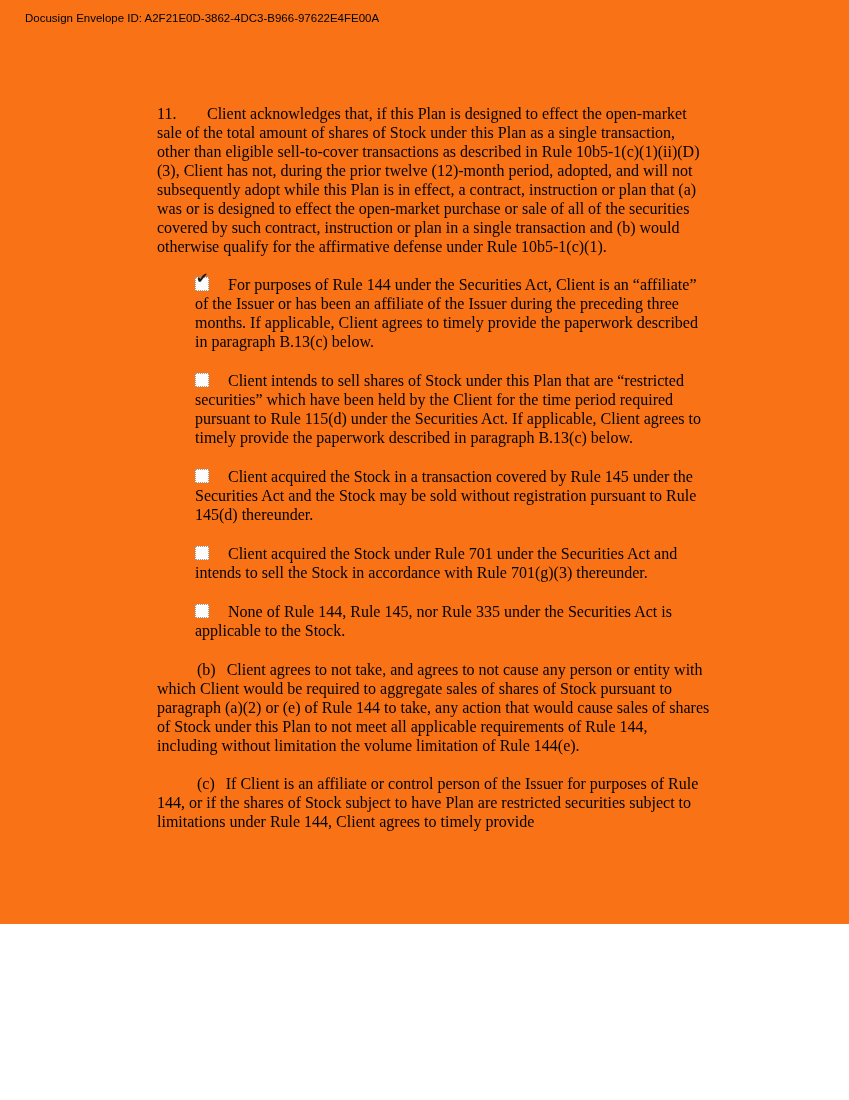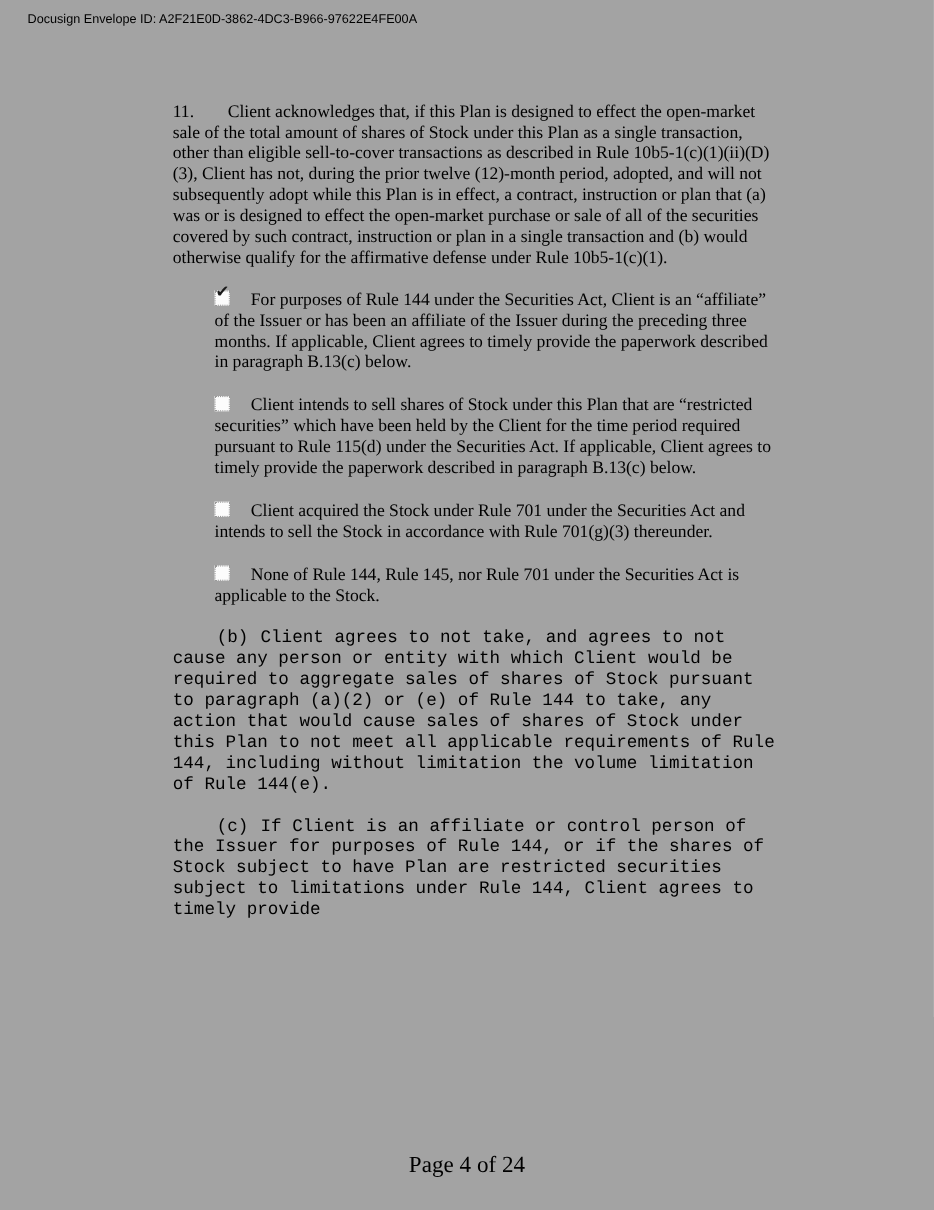--- a/index.html
+++ b/index.html
@@ -3,22 +3,22 @@
 <meta charset="utf-8">
 <style>
   html, body {
     margin: 0;
     padding: 0;
     background: #ffffff;
   }
   #page {
     position: relative;
     width: 849px;
-    height: 1100px;
-    background: #a3a3a3;
+    height: 924px;
+    background: #f97316;
     overflow: hidden;
     font-family: "Liberation Serif", serif;
     color: #000000;
   }
   #envelope-header {
     position: absolute;
     left: 25px;
     top: 12px;
     font-family: "Liberation Sans", sans-serif;
     font-size: 11.5px;
@@ -28,33 +28,32 @@
   #doc-body {
     position: absolute;
     left: 157px;
     top: 88px;
     width: 554px;
     font-size: 16px;
     line-height: 19px;
     text-align: left;
   }
   .para {
-    margin: 4px 0 19px 0;
+    margin: 16px 0 19px 0;
   }
   .tab-num {
     display: inline-block;
     width: 50px;
   }
   .tab-sub {
     display: inline-block;
     width: 56px;
   }
   .para.lettered {
     text-indent: 40px;
-    font-family: Liberation Mono, monospace;
   }
   .para.lettered .sub-label {
     margin-right: 11px;
   }
   .cb-item {
     margin: 0 0 20px 38px;
     width: 514px;
   }
   .checkbox {
     display: inline-block;
@@ -88,20 +87,21 @@
 </head>
 <body>
 
 <div id="page">
   <div id="envelope-header">Docusign Envelope ID: A2F21E0D-3862-4DC3-B966-97622E4FE00A</div>
 
   <div id="doc-body">
       <div class="para"><span class="tab-num">11.</span><span class="ptext">Client acknowledges that, if this Plan is designed to effect the open-market sale of the total amount of shares of Stock under this Plan as a single transaction, other than eligible sell-to-cover transactions as described in Rule 10b5-1(c)(1)(ii)(D)(3), Client has not, during the prior twelve (12)-month period, adopted, and will not subsequently adopt while this Plan is in effect, a contract, instruction or plan that (a) was or is designed to effect the open-market purchase or sale of all of the securities covered by such contract, instruction or plan in a single transaction and (b) would otherwise qualify for the affirmative defense under Rule 10b5-1(c)(1).</span></div>
       <div class="cb-item"><span class="checkbox"><span class="check-glyph">✔</span></span><span class="ptext">For purposes of Rule 144 under the Securities Act, Client is an “affiliate” of the Issuer or has been an affiliate of the Issuer during the preceding three months. If applicable, Client agrees to timely provide the paperwork described in paragraph B.13(c) below.</span></div>
       <div class="cb-item"><span class="checkbox"></span><span class="ptext">Client intends to sell shares of Stock under this Plan that are “restricted securities” which have been held by the Client for the time period required pursuant to Rule 115(d) under the Securities Act. If applicable, Client agrees to timely provide the paperwork described in paragraph B.13(c) below.</span></div>
+      <div class="cb-item"><span class="checkbox"></span><span class="ptext">Client acquired the Stock in a transaction covered by Rule 145 under the Securities Act and the Stock may be sold without registration pursuant to Rule 145(d) thereunder.</span></div>
       <div class="cb-item"><span class="checkbox"></span><span class="ptext">Client acquired the Stock under Rule 701 under the Securities Act and intends to sell the Stock in accordance with Rule 701(g)(3) thereunder.</span></div>
-      <div class="cb-item"><span class="checkbox"></span><span class="ptext">None of Rule 144, Rule 145, nor Rule 701 under the Securities Act is applicable to the Stock.</span></div>
+      <div class="cb-item"><span class="checkbox"></span><span class="ptext">None of Rule 144, Rule 145, nor Rule 335 under the Securities Act is applicable to the Stock.</span></div>
       <div class="para lettered"><span class="sub-label">(b)</span><span class="ptext">Client agrees to not take, and agrees to not cause any person or entity with which Client would be required to aggregate sales of shares of Stock pursuant to paragraph (a)(2) or (e) of Rule 144 to take, any action that would cause sales of shares of Stock under this Plan to not meet all applicable requirements of Rule 144, including without limitation the volume limitation of Rule 144(e).</span></div>
       <div class="para lettered"><span class="sub-label">(c)</span><span class="ptext">If Client is an affiliate or control person of the Issuer for purposes of Rule 144, or if the shares of Stock subject to have Plan are restricted securities subject to limitations under Rule 144, Client agrees to timely provide</span></div>
     </div>
 
   <div id="page-footer">Page 4 of 24</div>
 </div>
 
 </body></html>

